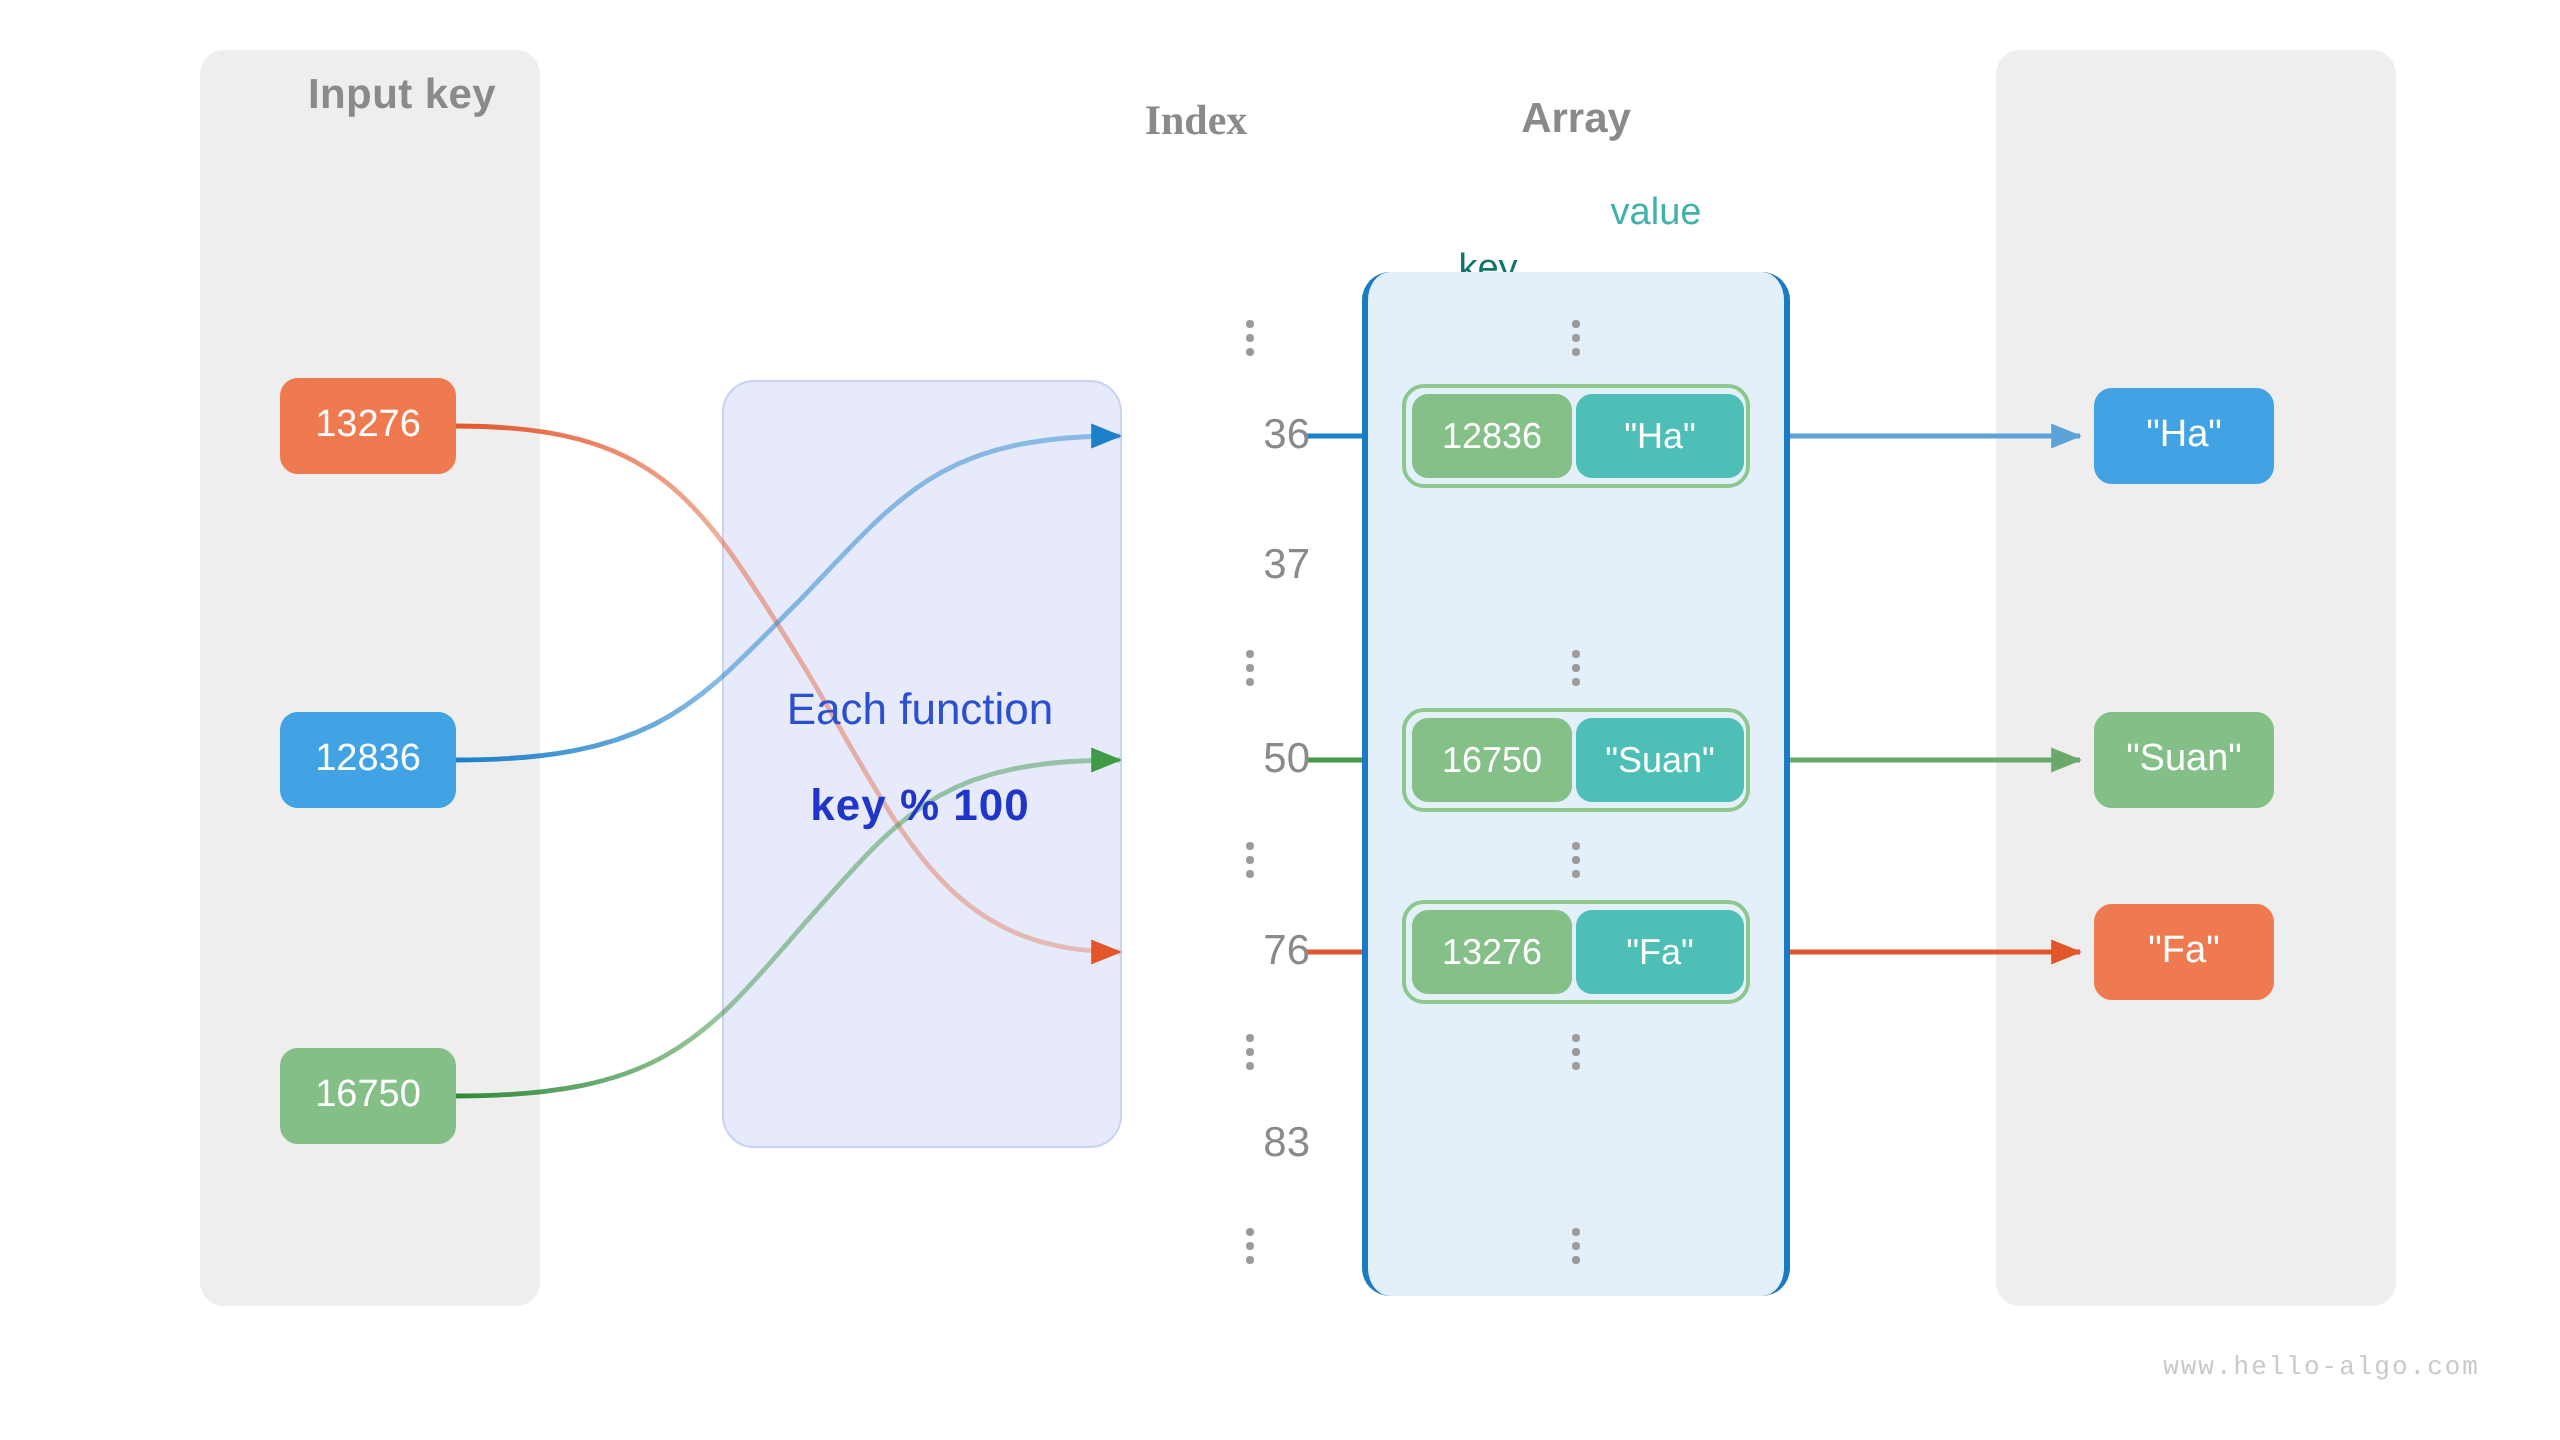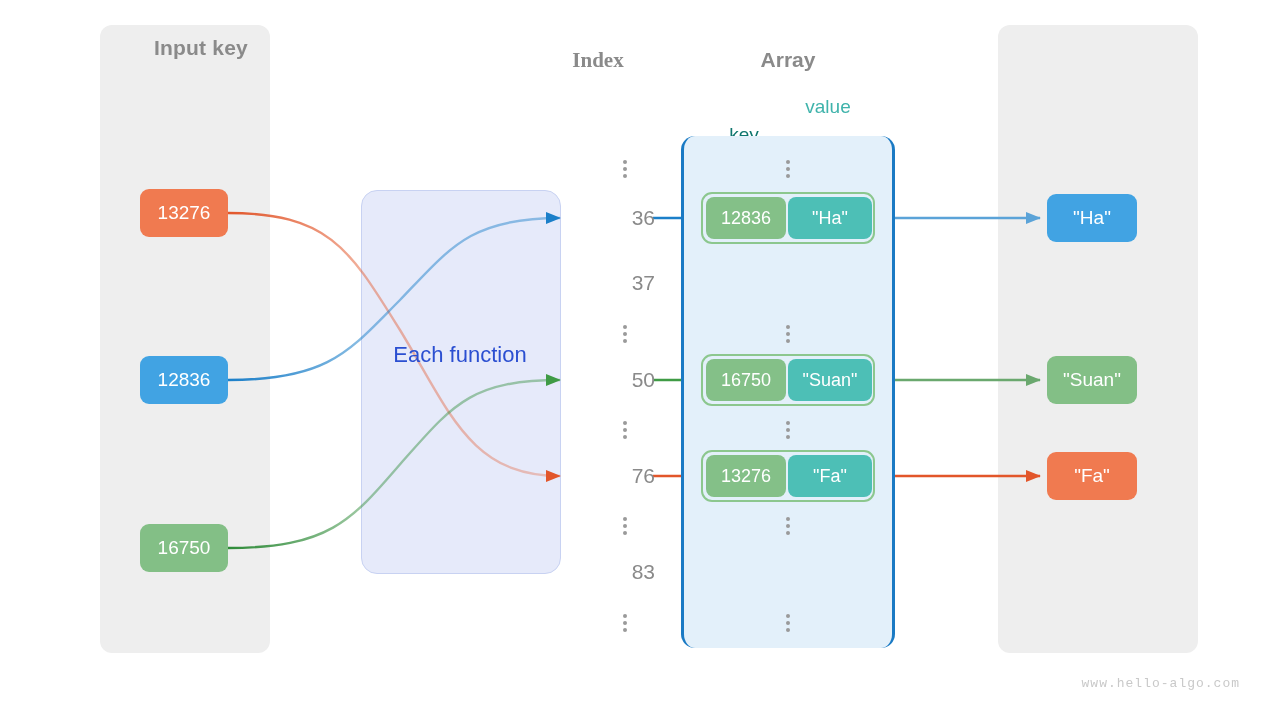--- a/index.html
+++ b/index.html
@@ -128,20 +128,21 @@
     <line x1="653" y1="380" x2="703" y2="380" stroke="#3f9b45" stroke-width="2.4"></line>
     <line x1="703" y1="380" x2="873" y2="380" stroke="#3f9b45" stroke-width="2.4" opacity="0.18"></line>
     <line x1="873" y1="380" x2="1040" y2="380" stroke="#6aa86e" stroke-width="2.4" marker-end="url(#ah-green2)"></line>
 
     <line x1="653" y1="476" x2="703" y2="476" stroke="#e2562a" stroke-width="2.4"></line>
     <line x1="703" y1="476" x2="873" y2="476" stroke="#e2562a" stroke-width="2.4" opacity="0.18"></line>
     <line x1="873" y1="476" x2="1040" y2="476" stroke="#e2562a" stroke-width="2.4" marker-end="url(#ah-orange2)"></line>
   </svg>
 
   <div id="hash-label">Each function</div>
+  <div id="hash-formula">key % 100</div>
 
   <div class="pill pill-in" style="left:140px;top:189px;background:#f07a50;">13276</div>
   <div class="pill pill-in" style="left:140px;top:356px;background:#41a3e3;">12836</div>
   <div class="pill pill-in" style="left:140px;top:524px;background:#83bf86;">16750</div>
 
   <div class="pill pill-out" style="left:1047px;top:194px;background:#41a3e3;">"Ha"</div>
   <div class="pill pill-out" style="left:1047px;top:356px;background:#83bf86;">"Suan"</div>
   <div class="pill pill-out" style="left:1047px;top:452px;background:#f07a50;">"Fa"</div>
 
   <div class="col-head" style="left:538px;top:48px;width:120px;font-family:Liberation Serif, serif;">Index</div>

